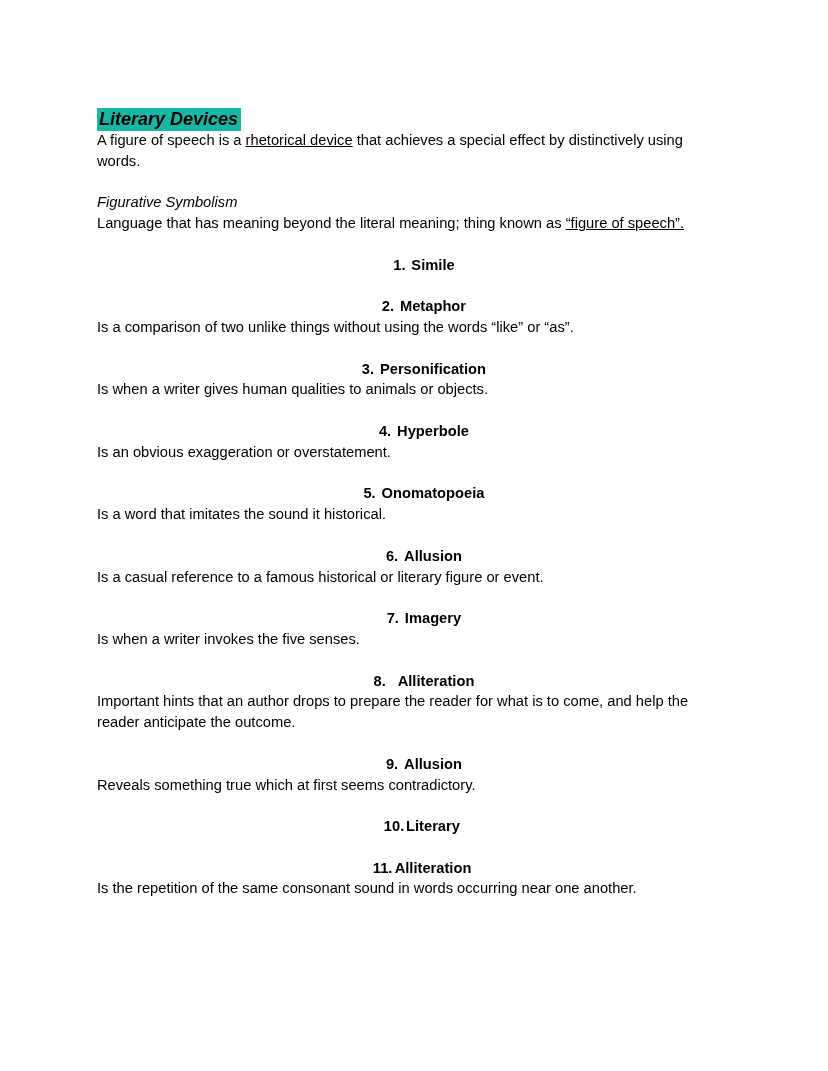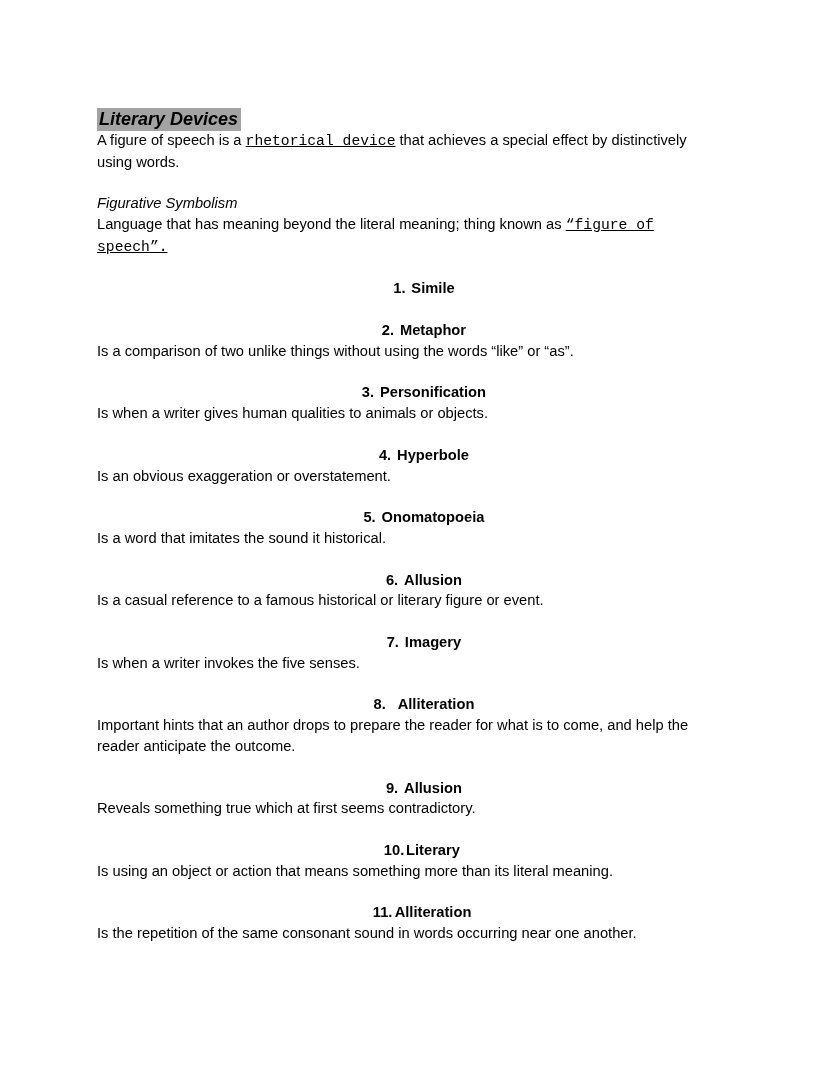--- a/index.html
+++ b/index.html
@@ -28,42 +28,42 @@
     line-height: 20.8px;
     white-space: nowrap;
   }
   .hl {
     background: #f7d87c;
     padding: 1px 3px 2px 2px;
   }
   .para { margin: 0; }
   .blank-before { margin-top: 20.8px; }
   .italic { font-style: italic; }
-  .u { text-decoration: underline; font-family: Liberation Mono, monospace; }
+  .u { text-decoration: underline; }
   .list-item { margin-top: 20.8px; }
   .item-heading {
     padding-left: 24px;
     font-weight: bold;
     text-align: center;
   }
   .num {
     display: inline-block;
     width: 24px;
   }
   
   .list .list-item:nth-child(8) .term { padding-left: 6px; }
 </style>
 </head>
 <body style="background: rgb(255, 255, 255); color: rgb(0, 0, 0);">
 
 <div class="doc">
   <div class="content">
 
     <div class="title-line">
-      <span class="hl" style="background: #a3a3a3;">Literary Devices</span>
+      <span class="hl" style="background: #14b8a6;">Literary Devices</span>
     </div>
 
     <p class="para"><span>A figure of speech is a </span><span class="u">rhetorical device</span><span> that achieves a special effect by distinctively using words.</span></p>
 
     <p class="para italic blank-before">Figurative Symbolism</p>
 
     <p class="para"><span>Language that has meaning beyond the literal meaning; thing known as </span><span class="u">“figure of speech”.</span><span></span></p>
 
     <div class="list">
 
@@ -106,21 +106,20 @@
         <div class="item-def">Important hints that an author drops to prepare the reader for what is to come, and help the reader anticipate the outcome.</div>
       </div>
 
       <div class="list-item">
         <div class="item-heading"><span class="num">9.</span><span class="term">Allusion</span></div>
         <div class="item-def">Reveals something true which at first seems contradictory.</div>
       </div>
 
       <div class="list-item">
         <div class="item-heading"><span class="num">10.</span><span class="term">Literary</span></div>
-        <div class="item-def">Is using an object or action that means something more than its literal meaning.</div>
       </div>
 
       <div class="list-item">
         <div class="item-heading"><span class="num">11.</span><span class="term">Alliteration</span></div>
         <div class="item-def">Is the repetition of the same consonant sound in words occurring near one another.</div>
       </div>
 
     </div>
   </div>
 </div>

